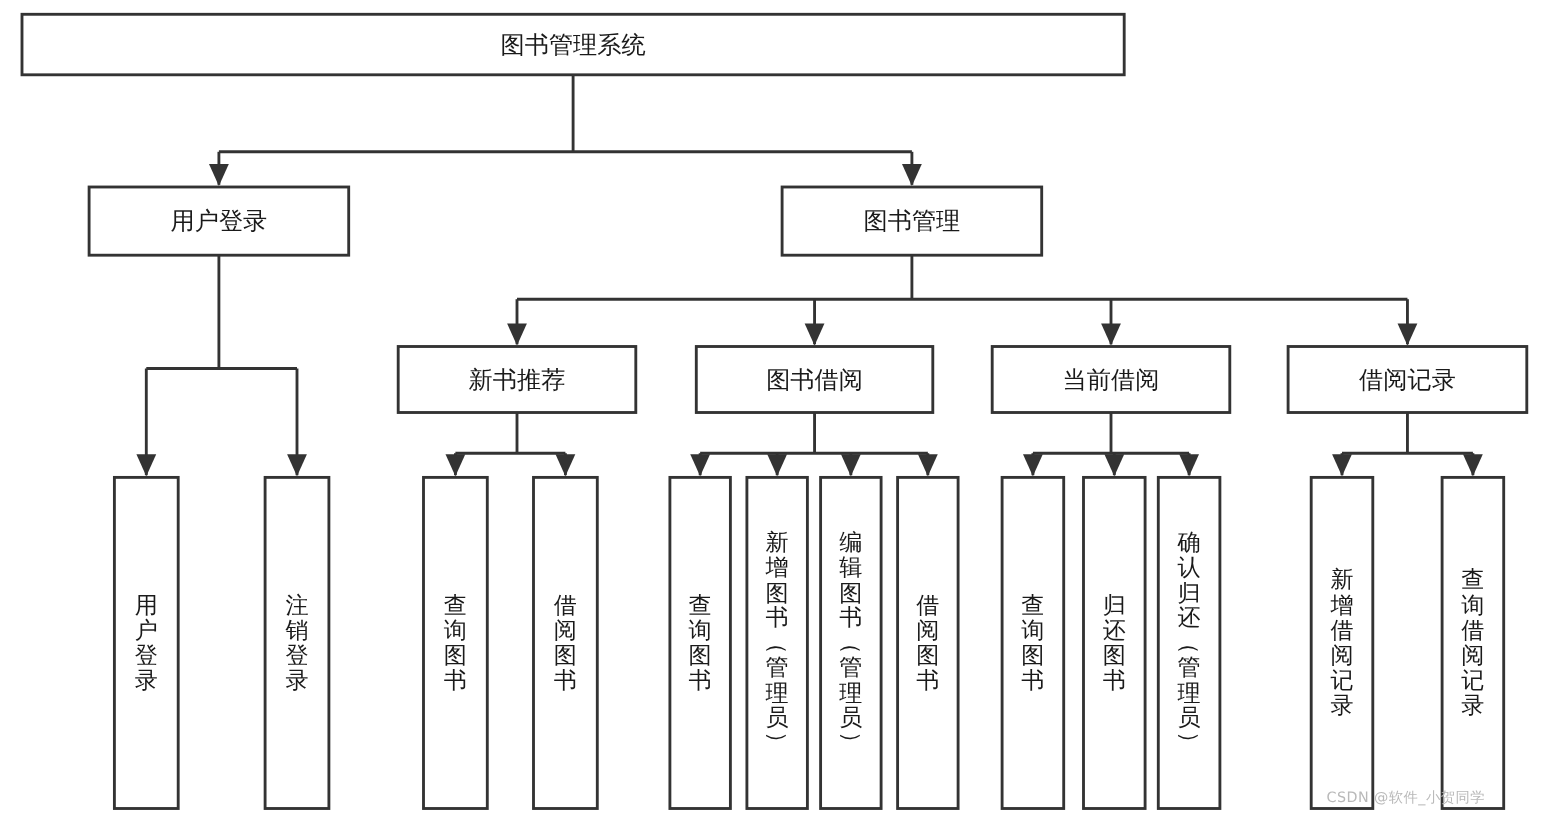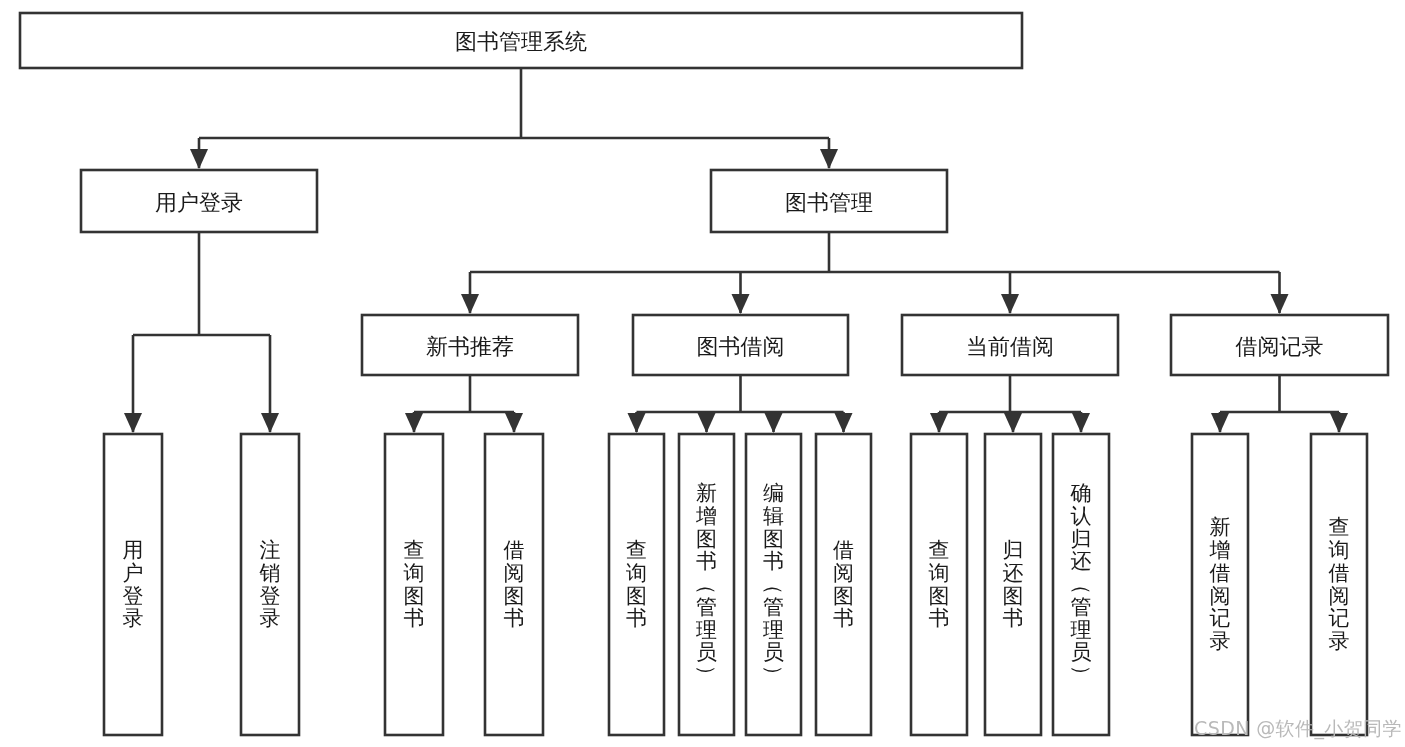--- a/index.html
+++ b/index.html
@@ -69,25 +69,26 @@
     display: block;
     text-align: center;
     height: 1.08em;
   }
   .leaf-label .glyph.rot {
     transform: rotate(90deg);
   }
   .watermark {
     position: absolute;
     font-family: "DejaVu Sans", "Liberation Sans", sans-serif;
-    font-size: 19px;
+    font-size: 13px;
     color: #b9b9b9;
     white-space: nowrap;
     letter-spacing: 0.4px;
     pointer-events: none;
+    margin-left: 12px;
   }
 </style>
 </head>
 <body>
 
 <div id="diagram-root">
 
   <svg id="diagram-canvas" viewBox="0 0 1405 747" xmlns="http://www.w3.org/2000/svg">
     <g id="connector-layer">
         <line x1="521" y1="68" x2="521" y2="138" class="connector"></line>

